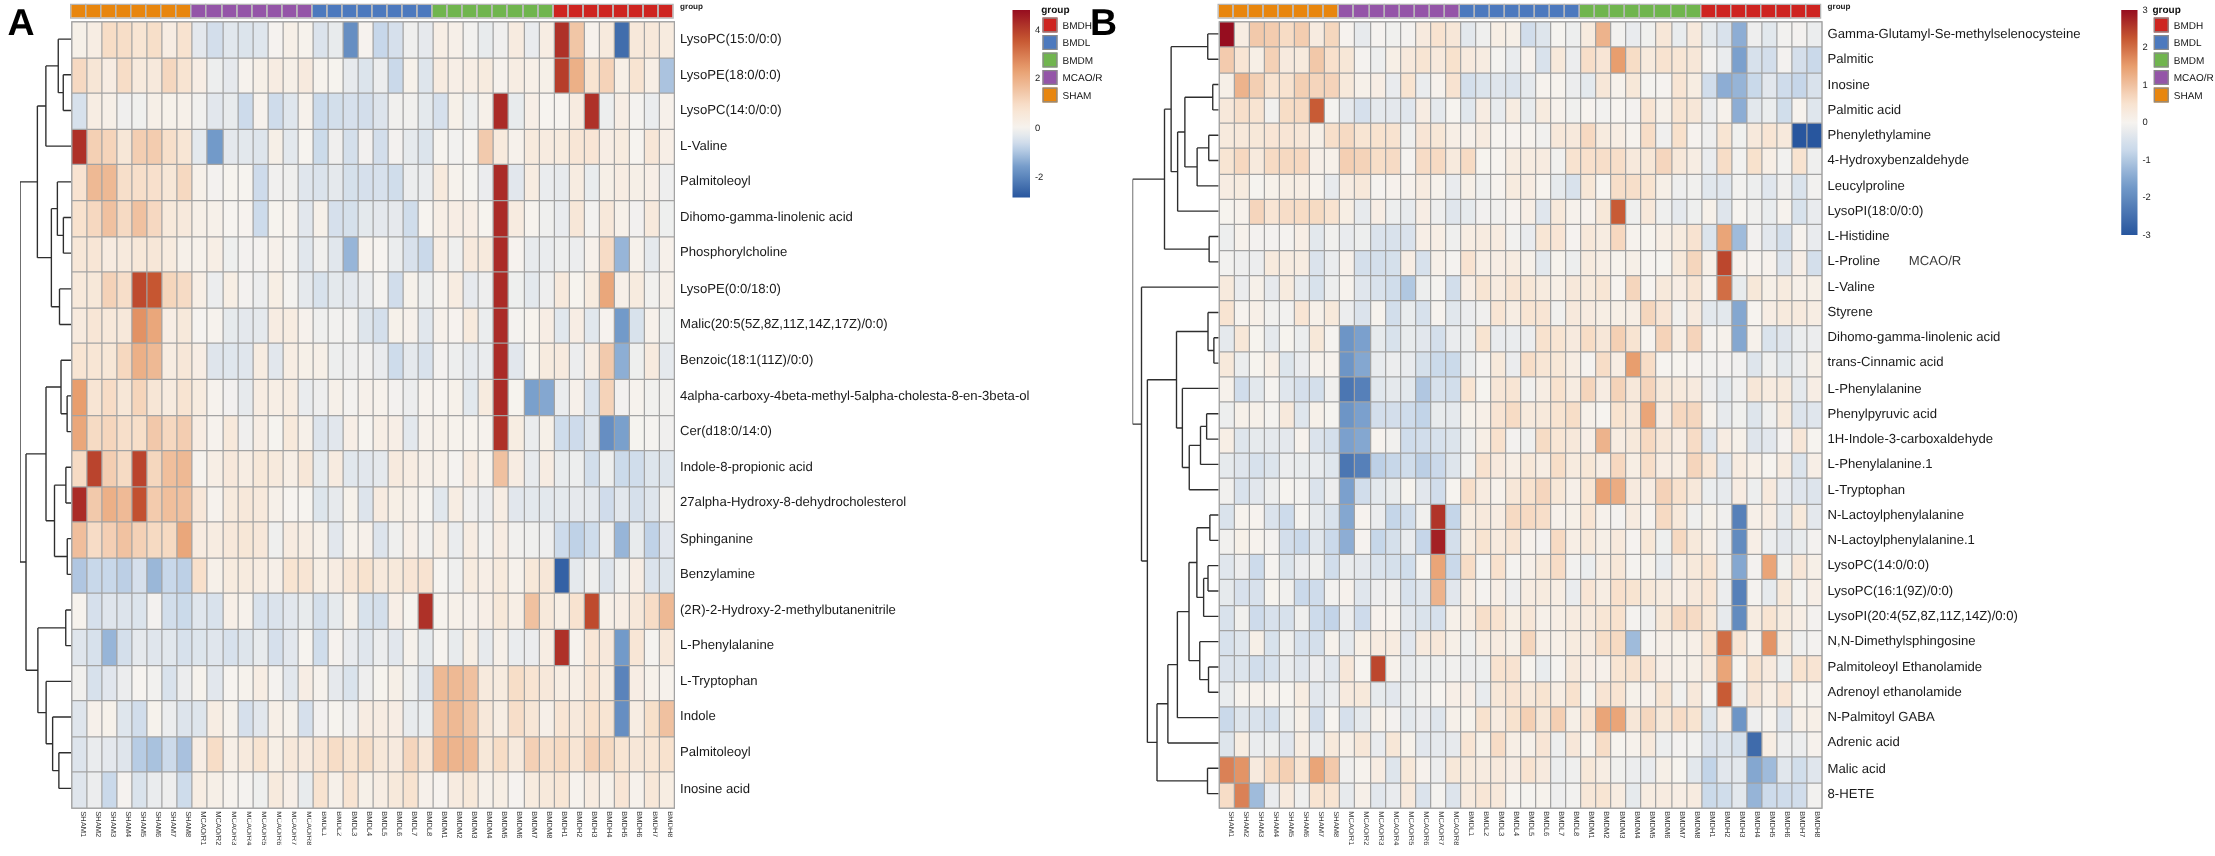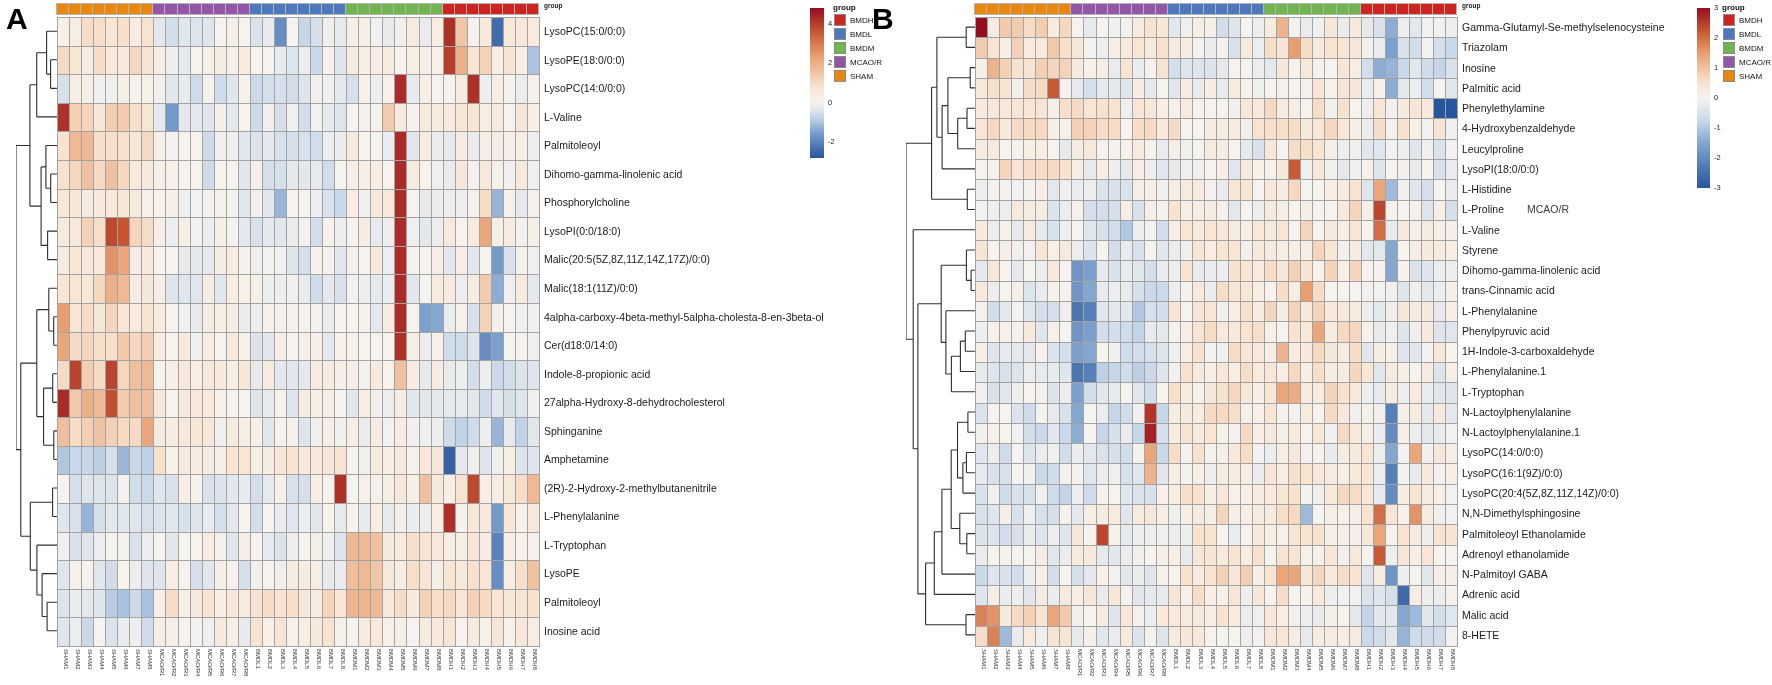--- a/index.html
+++ b/index.html
@@ -954,33 +954,33 @@
       <div style="background:rgb(247,237,226)"></div>
     </div>
   <div id="rowsA">
       <div class="abs rowlab" style="left:544px;top:17.0px;height:28.5px;line-height:28.5px;">LysoPC(15:0/0:0)</div>
       <div class="abs rowlab" style="left:544px;top:45.5px;height:28.5px;line-height:28.5px;">LysoPE(18:0/0:0)</div>
       <div class="abs rowlab" style="left:544px;top:74.1px;height:28.5px;line-height:28.5px;">LysoPC(14:0/0:0)</div>
       <div class="abs rowlab" style="left:544px;top:102.6px;height:28.5px;line-height:28.5px;">L-Valine</div>
       <div class="abs rowlab" style="left:544px;top:131.2px;height:28.5px;line-height:28.5px;">Palmitoleoyl</div>
       <div class="abs rowlab" style="left:544px;top:159.7px;height:28.5px;line-height:28.5px;">Dihomo-gamma-linolenic acid</div>
       <div class="abs rowlab" style="left:544px;top:188.3px;height:28.5px;line-height:28.5px;">Phosphorylcholine</div>
-      <div class="abs rowlab" style="left:544px;top:216.8px;height:28.5px;line-height:28.5px;">LysoPI(0:0/18:0)</div>
+      <div class="abs rowlab" style="left:544px;top:216.8px;height:28.5px;line-height:28.5px;">LysoPE(0:0/18:0)</div>
       <div class="abs rowlab" style="left:544px;top:245.4px;height:28.5px;line-height:28.5px;">Malic(20:5(5Z,8Z,11Z,14Z,17Z)/0:0)</div>
-      <div class="abs rowlab" style="left:544px;top:273.9px;height:28.5px;line-height:28.5px;">Malic(18:1(11Z)/0:0)</div>
+      <div class="abs rowlab" style="left:544px;top:273.9px;height:28.5px;line-height:28.5px;">Benzoic(18:1(11Z)/0:0)</div>
       <div class="abs rowlab" style="left:544px;top:302.5px;height:28.5px;line-height:28.5px;">4alpha-carboxy-4beta-methyl-5alpha-cholesta-8-en-3beta-ol</div>
       <div class="abs rowlab" style="left:544px;top:331.0px;height:28.5px;line-height:28.5px;">Cer(d18:0/14:0)</div>
       <div class="abs rowlab" style="left:544px;top:359.5px;height:28.5px;line-height:28.5px;">Indole-8-propionic acid</div>
       <div class="abs rowlab" style="left:544px;top:388.1px;height:28.5px;line-height:28.5px;">27alpha-Hydroxy-8-dehydrocholesterol</div>
       <div class="abs rowlab" style="left:544px;top:416.6px;height:28.5px;line-height:28.5px;">Sphinganine</div>
-      <div class="abs rowlab" style="left:544px;top:445.2px;height:28.5px;line-height:28.5px;">Amphetamine</div>
+      <div class="abs rowlab" style="left:544px;top:445.2px;height:28.5px;line-height:28.5px;">Benzylamine</div>
       <div class="abs rowlab" style="left:544px;top:473.7px;height:28.5px;line-height:28.5px;">(2R)-2-Hydroxy-2-methylbutanenitrile</div>
       <div class="abs rowlab" style="left:544px;top:502.3px;height:28.5px;line-height:28.5px;">L-Phenylalanine</div>
       <div class="abs rowlab" style="left:544px;top:530.8px;height:28.5px;line-height:28.5px;">L-Tryptophan</div>
-      <div class="abs rowlab" style="left:544px;top:559.4px;height:28.5px;line-height:28.5px;">LysoPE</div>
+      <div class="abs rowlab" style="left:544px;top:559.4px;height:28.5px;line-height:28.5px;">Indole</div>
       <div class="abs rowlab" style="left:544px;top:587.9px;height:28.5px;line-height:28.5px;">Palmitoleoyl</div>
       <div class="abs rowlab" style="left:544px;top:616.5px;height:28.5px;line-height:28.5px;">Inosine acid</div>
     </div>
   <div id="colsA">
       <div class="abs collab" style="left:59.0px;top:649px;width:10.0px;height:34px;">SHAM1</div>
       <div class="abs collab" style="left:71.0px;top:649px;width:10.0px;height:34px;">SHAM2</div>
       <div class="abs collab" style="left:83.0px;top:649px;width:10.0px;height:34px;">SHAM3</div>
       <div class="abs collab" style="left:95.1px;top:649px;width:10.0px;height:34px;">SHAM4</div>
       <div class="abs collab" style="left:107.1px;top:649px;width:10.0px;height:34px;">SHAM5</div>
       <div class="abs collab" style="left:119.1px;top:649px;width:10.0px;height:34px;">SHAM6</div>
@@ -2332,21 +2332,21 @@
       <div style="background:rgb(208,221,235)"></div>
       <div style="background:rgb(227,232,237)"></div>
       <div style="background:rgb(150,180,215)"></div>
       <div style="background:rgb(205,219,235)"></div>
       <div style="background:rgb(207,220,235)"></div>
       <div style="background:rgb(209,221,235)"></div>
       <div style="background:rgb(242,241,239)"></div>
     </div>
   <div id="rowsB">
       <div class="abs rowlab" style="left:1462px;top:17.0px;height:20.3px;line-height:20.3px;">Gamma-Glutamyl-Se-methylselenocysteine</div>
-      <div class="abs rowlab" style="left:1462px;top:37.3px;height:20.3px;line-height:20.3px;">Triazolam</div>
+      <div class="abs rowlab" style="left:1462px;top:37.3px;height:20.3px;line-height:20.3px;">Palmitic</div>
       <div class="abs rowlab" style="left:1462px;top:57.5px;height:20.3px;line-height:20.3px;">Inosine</div>
       <div class="abs rowlab" style="left:1462px;top:77.8px;height:20.3px;line-height:20.3px;">Palmitic acid</div>
       <div class="abs rowlab" style="left:1462px;top:98.0px;height:20.3px;line-height:20.3px;">Phenylethylamine</div>
       <div class="abs rowlab" style="left:1462px;top:118.3px;height:20.3px;line-height:20.3px;">4-Hydroxybenzaldehyde</div>
       <div class="abs rowlab" style="left:1462px;top:138.5px;height:20.3px;line-height:20.3px;">Leucylproline</div>
       <div class="abs rowlab" style="left:1462px;top:158.8px;height:20.3px;line-height:20.3px;">LysoPI(18:0/0:0)</div>
       <div class="abs rowlab" style="left:1462px;top:179.1px;height:20.3px;line-height:20.3px;">L-Histidine</div>
       <div class="abs rowlab" style="left:1462px;top:199.3px;height:20.3px;line-height:20.3px;">L-Proline</div>
       <div class="abs rowlab" style="left:1462px;top:219.6px;height:20.3px;line-height:20.3px;">L-Valine</div>
       <div class="abs rowlab" style="left:1462px;top:239.8px;height:20.3px;line-height:20.3px;">Styrene</div>
@@ -2354,21 +2354,21 @@
       <div class="abs rowlab" style="left:1462px;top:280.4px;height:20.3px;line-height:20.3px;">trans-Cinnamic acid</div>
       <div class="abs rowlab" style="left:1462px;top:300.6px;height:20.3px;line-height:20.3px;">L-Phenylalanine</div>
       <div class="abs rowlab" style="left:1462px;top:320.9px;height:20.3px;line-height:20.3px;">Phenylpyruvic acid</div>
       <div class="abs rowlab" style="left:1462px;top:341.1px;height:20.3px;line-height:20.3px;">1H-Indole-3-carboxaldehyde</div>
       <div class="abs rowlab" style="left:1462px;top:361.4px;height:20.3px;line-height:20.3px;">L-Phenylalanine.1</div>
       <div class="abs rowlab" style="left:1462px;top:381.6px;height:20.3px;line-height:20.3px;">L-Tryptophan</div>
       <div class="abs rowlab" style="left:1462px;top:401.9px;height:20.3px;line-height:20.3px;">N-Lactoylphenylalanine</div>
       <div class="abs rowlab" style="left:1462px;top:422.2px;height:20.3px;line-height:20.3px;">N-Lactoylphenylalanine.1</div>
       <div class="abs rowlab" style="left:1462px;top:442.4px;height:20.3px;line-height:20.3px;">LysoPC(14:0/0:0)</div>
       <div class="abs rowlab" style="left:1462px;top:462.7px;height:20.3px;line-height:20.3px;">LysoPC(16:1(9Z)/0:0)</div>
-      <div class="abs rowlab" style="left:1462px;top:482.9px;height:20.3px;line-height:20.3px;">LysoPC(20:4(5Z,8Z,11Z,14Z)/0:0)</div>
+      <div class="abs rowlab" style="left:1462px;top:482.9px;height:20.3px;line-height:20.3px;">LysoPI(20:4(5Z,8Z,11Z,14Z)/0:0)</div>
       <div class="abs rowlab" style="left:1462px;top:503.2px;height:20.3px;line-height:20.3px;">N,N-Dimethylsphingosine</div>
       <div class="abs rowlab" style="left:1462px;top:523.5px;height:20.3px;line-height:20.3px;">Palmitoleoyl Ethanolamide</div>
       <div class="abs rowlab" style="left:1462px;top:543.7px;height:20.3px;line-height:20.3px;">Adrenoyl ethanolamide</div>
       <div class="abs rowlab" style="left:1462px;top:564.0px;height:20.3px;line-height:20.3px;">N-Palmitoyl GABA</div>
       <div class="abs rowlab" style="left:1462px;top:584.2px;height:20.3px;line-height:20.3px;">Adrenic acid</div>
       <div class="abs rowlab" style="left:1462px;top:604.5px;height:20.3px;line-height:20.3px;">Malic acid</div>
       <div class="abs rowlab" style="left:1462px;top:624.7px;height:20.3px;line-height:20.3px;">8-HETE</div>
     </div>
   <div id="colsB">
       <div class="abs collab" style="left:977.0px;top:649px;width:10.0px;height:34px;">SHAM1</div>

